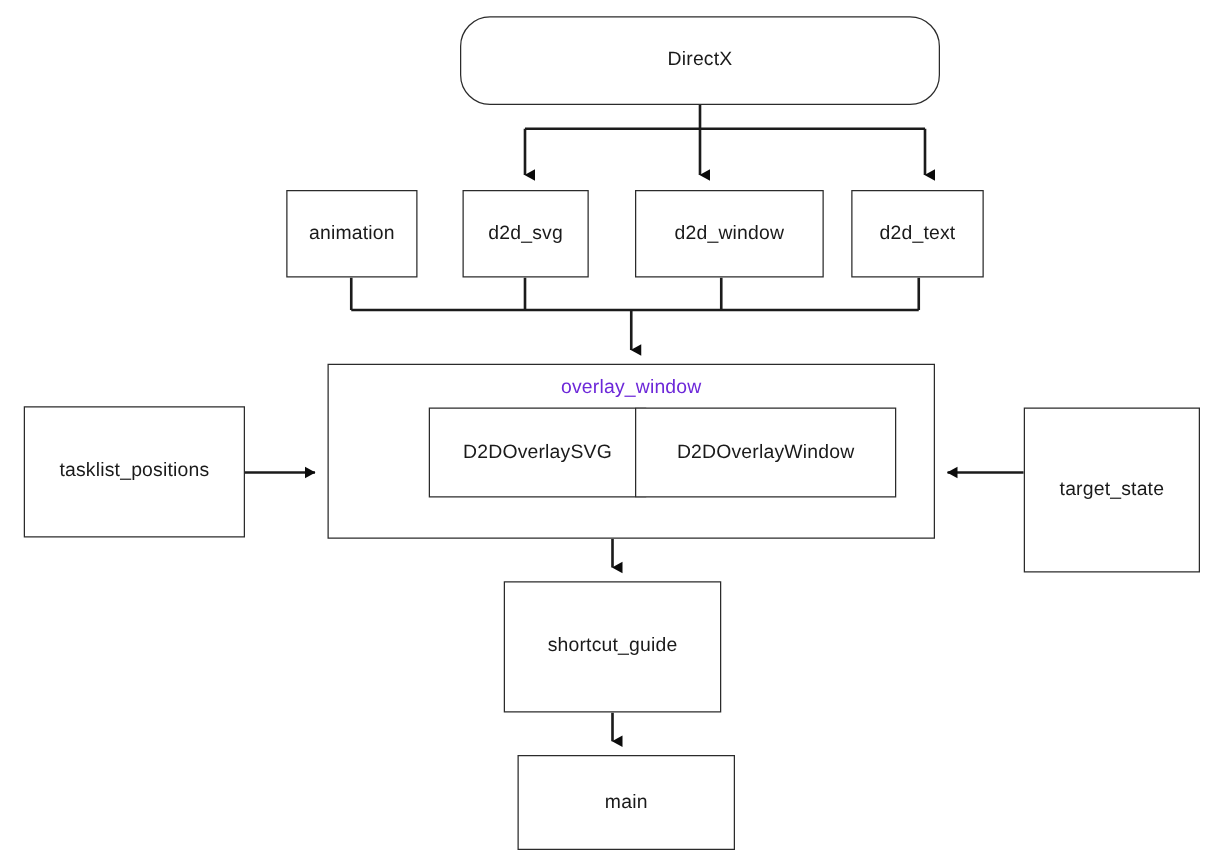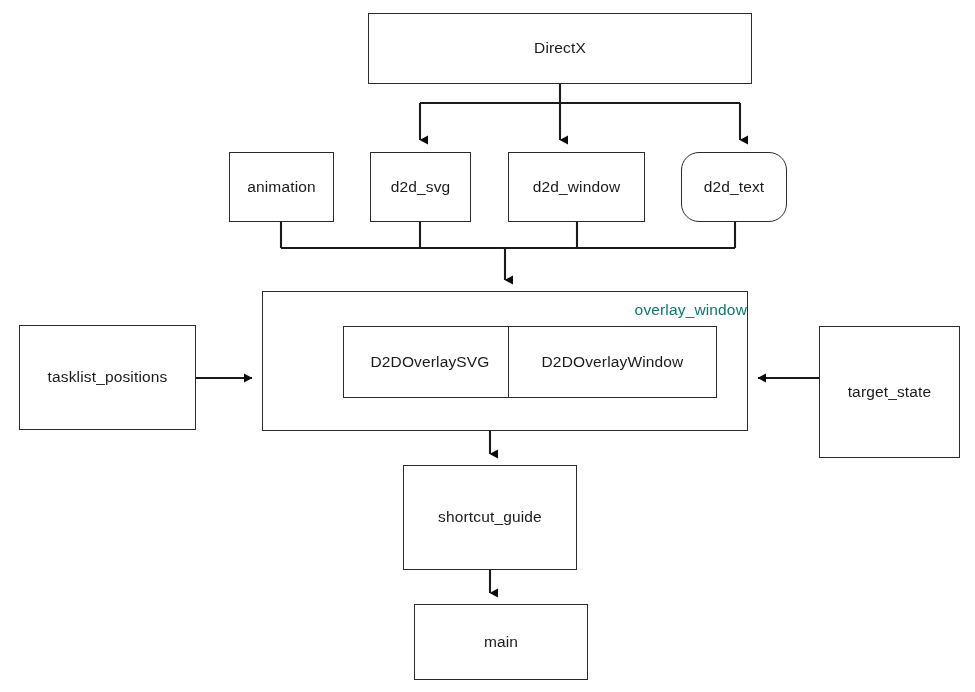--- a/index.html
+++ b/index.html
@@ -40,22 +40,22 @@
   }
   .group-node {
     display: block;
     z-index: 1;
   }
   .group-title {
     position: absolute;
     left: 0;
     right: 0;
     top: 9px;
-    text-align: right;
-    color: #0f766e;
+    text-align: center;
+    color: #6d28d9;
     font-size: 15.5px;
     letter-spacing: 0.15px;
   }
 </style>
 </head>
 <body>
 
 <div id="canvas">
 
   <svg id="edges" viewBox="0 0 975 692" width="975" height="692" aria-hidden="true">
@@ -102,37 +102,37 @@
         <path d="M490,431 L490,454" marker-end="url(#arrowdown)"></path>
       </g>
 
       <g>
         <path d="M490,570 L490,593" marker-end="url(#arrowdown)"></path>
       </g>
 
     </g>
   </svg>
 
-  <div class="node" style="left:368px; top:13px; width:384px; height:71px;">
+  <div class="node" style="left:368px; top:13px; width:384px; height:71px;border-radius:24px;">
     <span>DirectX</span>
   </div>
 
   <div class="node" style="left:229px; top:152px; width:105px; height:70px;">
     <span>animation</span>
   </div>
 
   <div class="node" style="left:370px; top:152px; width:101px; height:70px;justify-content:center;">
     <span>d2d_svg</span>
   </div>
 
-  <div class="node" style="left:508px; top:152px; width:137px; height:70px;text-align:center;">
+  <div class="node" style="left:508px; top:152px; width:151px; height:70px;text-align:center;">
     <span>d2d_window</span>
   </div>
 
-  <div class="node" style="left:681px; top:152px; width:106px; height:70px;border-radius:18px;">
+  <div class="node" style="left:681px; top:152px; width:106px; height:70px;">
     <span>d2d_text</span>
   </div>
 
   <div class="node group-node" style="left:262px; top:291px; width:486px; height:140px;">
     <div class="group-title">overlay_window</div>
   </div>
 
   <div class="node" style="left:299px; top:326px; width:174px; height:72px;margin-left:44px;">
     <span>D2DOverlaySVG</span>
   </div>

